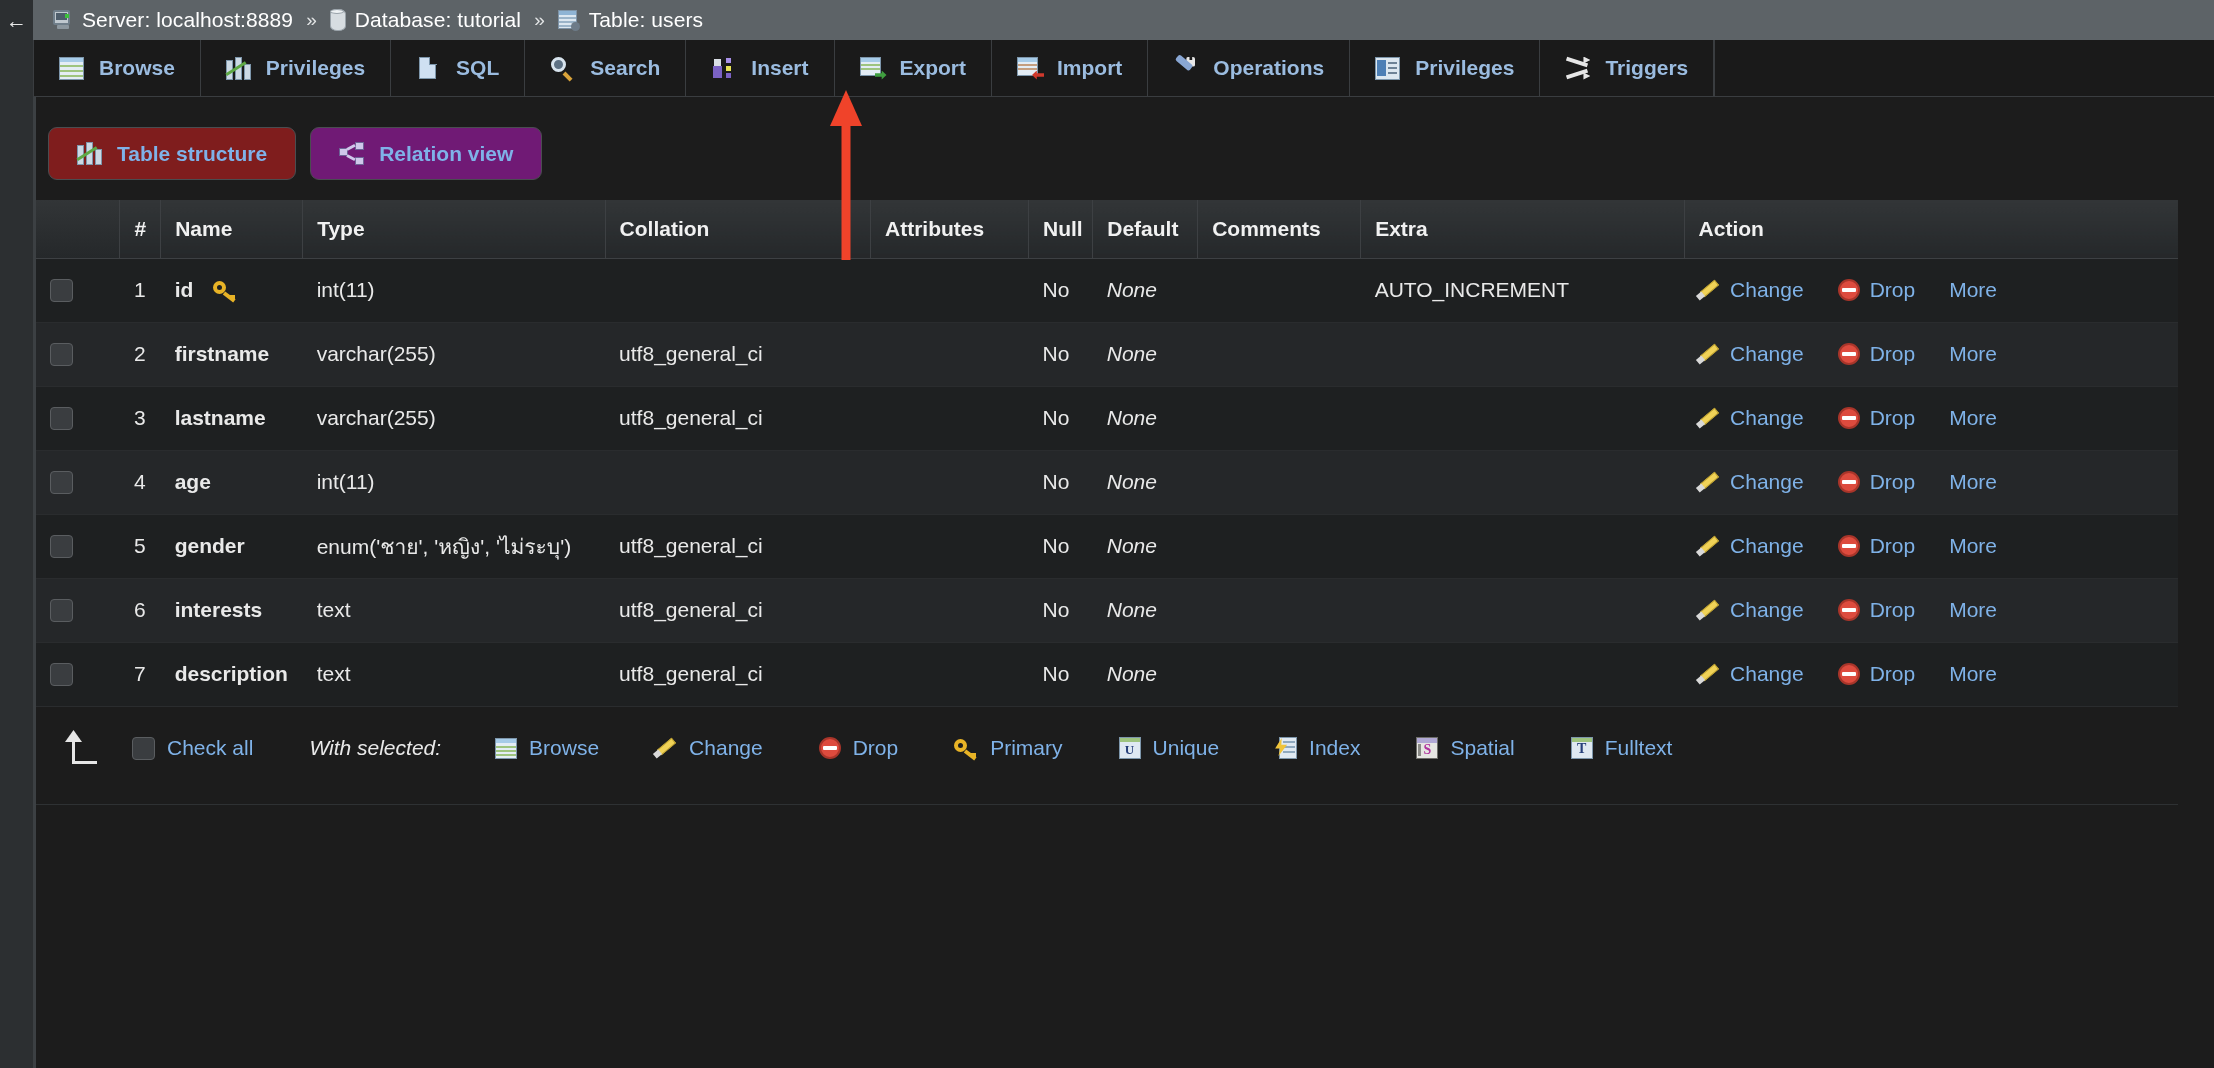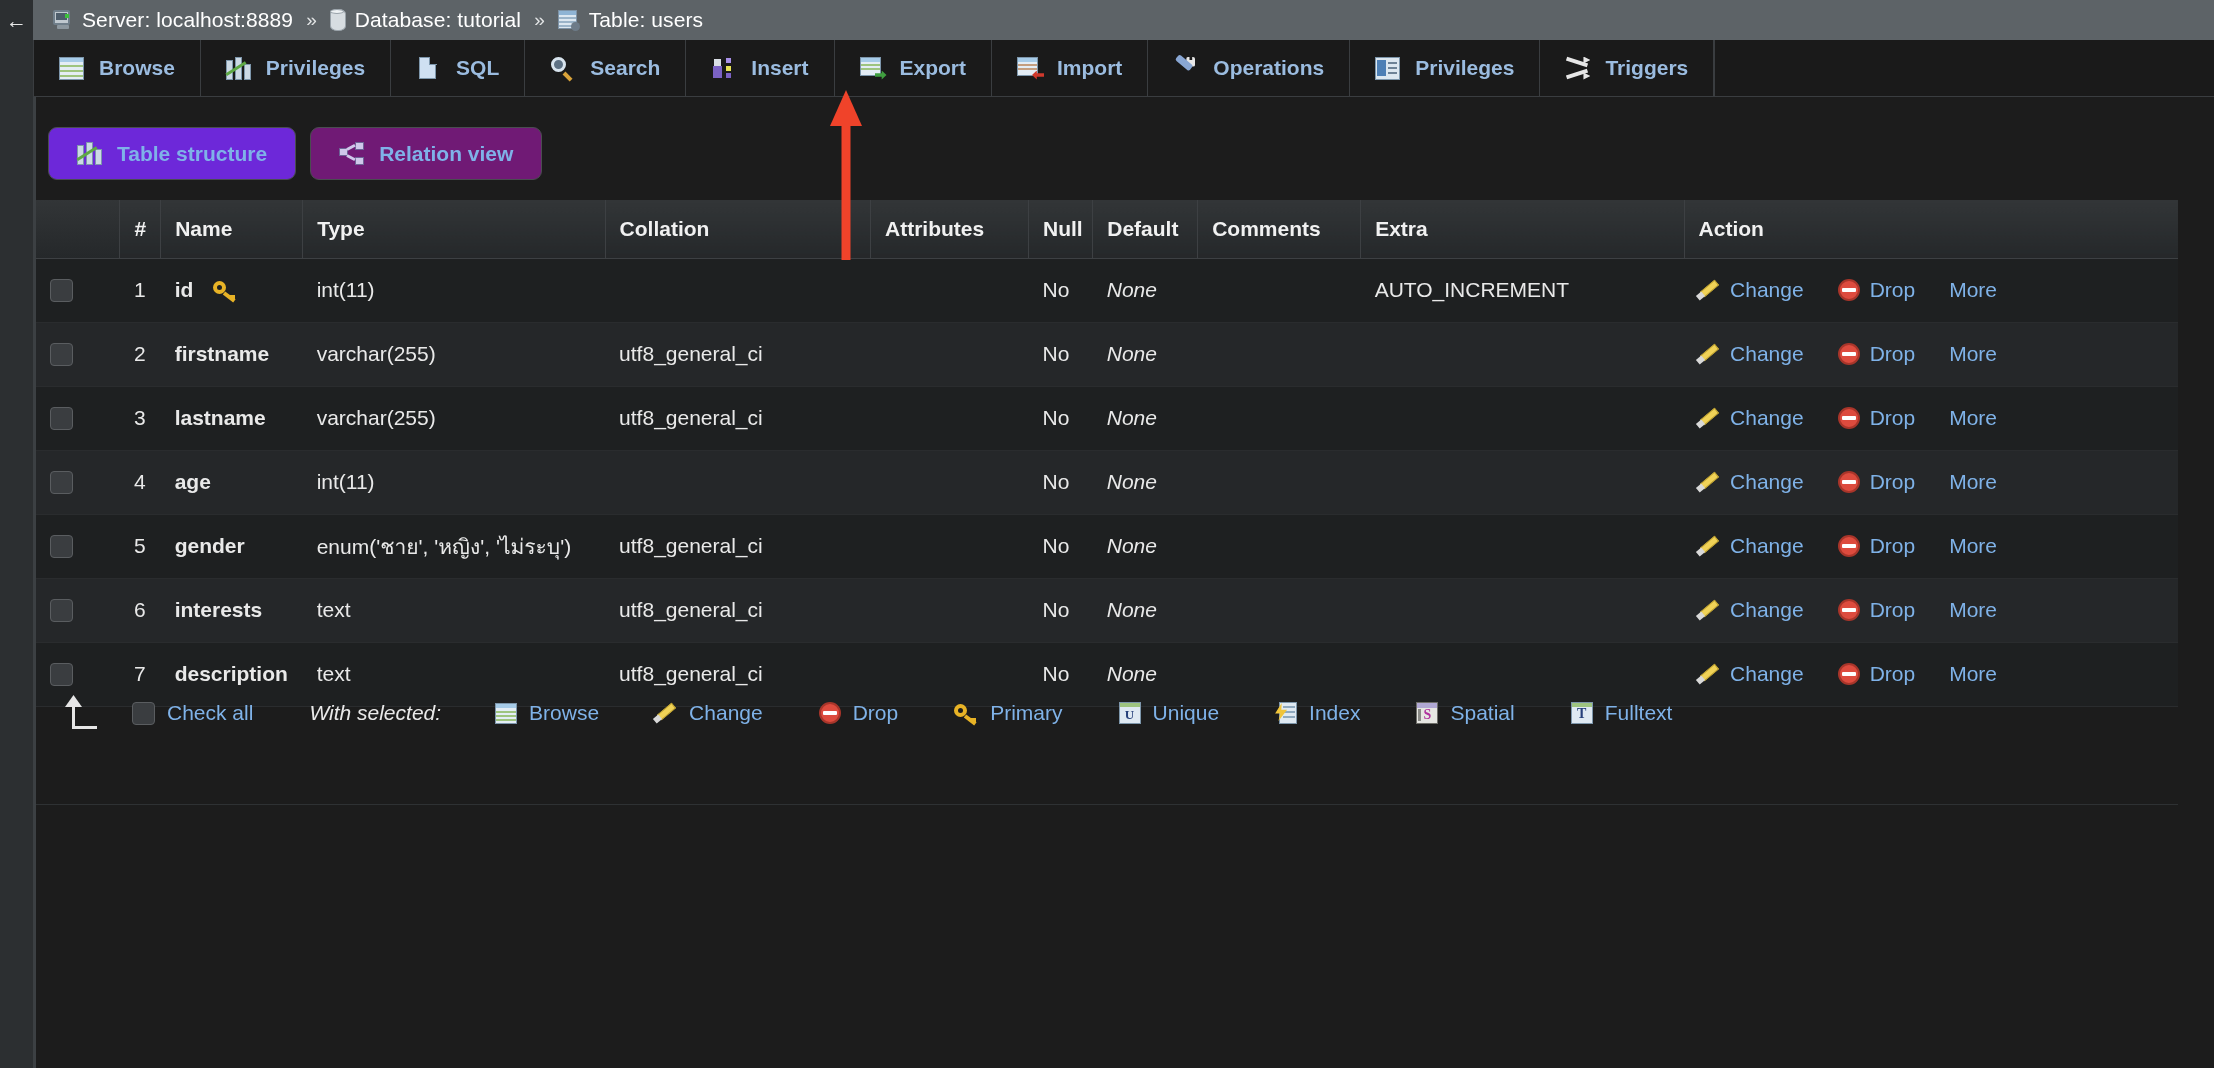--- a/index.html
+++ b/index.html
@@ -209,21 +209,21 @@
     padding: 0 28px;
     border: 1px solid #4a4d50;
     border-radius: 9px;
     background: #701a75;
     color: #7fb2e8;
     font-size: 21px;
     font-weight: bold;
     cursor: pointer;
     white-space: nowrap;
   }
-  .subtab.active { background: #6d28d9; justify-content: center; }
+  .subtab.active { background: #7f1d1d; justify-content: center; }
 
   .ti-relation .n1{ position:absolute; left:0; top:6px; width:9px; height:8px; background:#cfc7ea; border:1px solid #6d6396;}
   .ti-relation .n2{ position:absolute; right:0; top:0px; width:9px; height:8px; background:#cfc7ea; border:1px solid #6d6396;}
   .ti-relation .n3{ position:absolute; right:0; bottom:0px; width:9px; height:8px; background:#cfc7ea; border:1px solid #6d6396;}
   .ti-relation .e1{ position:absolute; left:8px; top:6px; width:9px; height:3px; background:#cfc7ea; transform:rotate(-28deg); transform-origin:left center;}
   .ti-relation .e2{ position:absolute; left:8px; top:12px; width:9px; height:3px; background:#cfc7ea; transform:rotate(28deg); transform-origin:left center;}
 
   
   table.structure {
     position: absolute;
@@ -306,21 +306,21 @@
       transform:rotate(-40deg); transform-origin:center;}
   .ico-pencil .tip { position:absolute; left:-1px; top:13px; width:7px; height:6px; background:#d9d9d9; transform:rotate(-40deg);}
 
   .ico-drop { display:inline-block; position:relative; width:22px; height:22px; flex:0 0 auto;}
   .ico-drop .circ{ position:absolute; inset:0; border-radius:50%; background:#dd4b3e; border:2px solid #a8352a;}
   .ico-drop .bar { position:absolute; left:4px; top:9px; width:14px; height:4px; background:#ffffff; border-radius:1px;}
 
   
   .bottombar {
     position: absolute;
-    left: 0; top: 580px;
+    left: 0; top: 615px;
     width: 2142px;
     display: flex;
     align-items: center;
     height: 72px;
     padding-left: 20px;
     gap: 0;
   }
   .ico-uparrow { position:relative; width:40px; height:36px; flex:0 0 auto; margin-right: 36px;}
   .ico-uparrow .v { position:absolute; left:16px; top:6px; width:3px; height:28px; background:#e6e6e6;}
   .ico-uparrow .h { position:absolute; left:16px; top:31px; width:25px; height:3px; background:#e6e6e6;}

